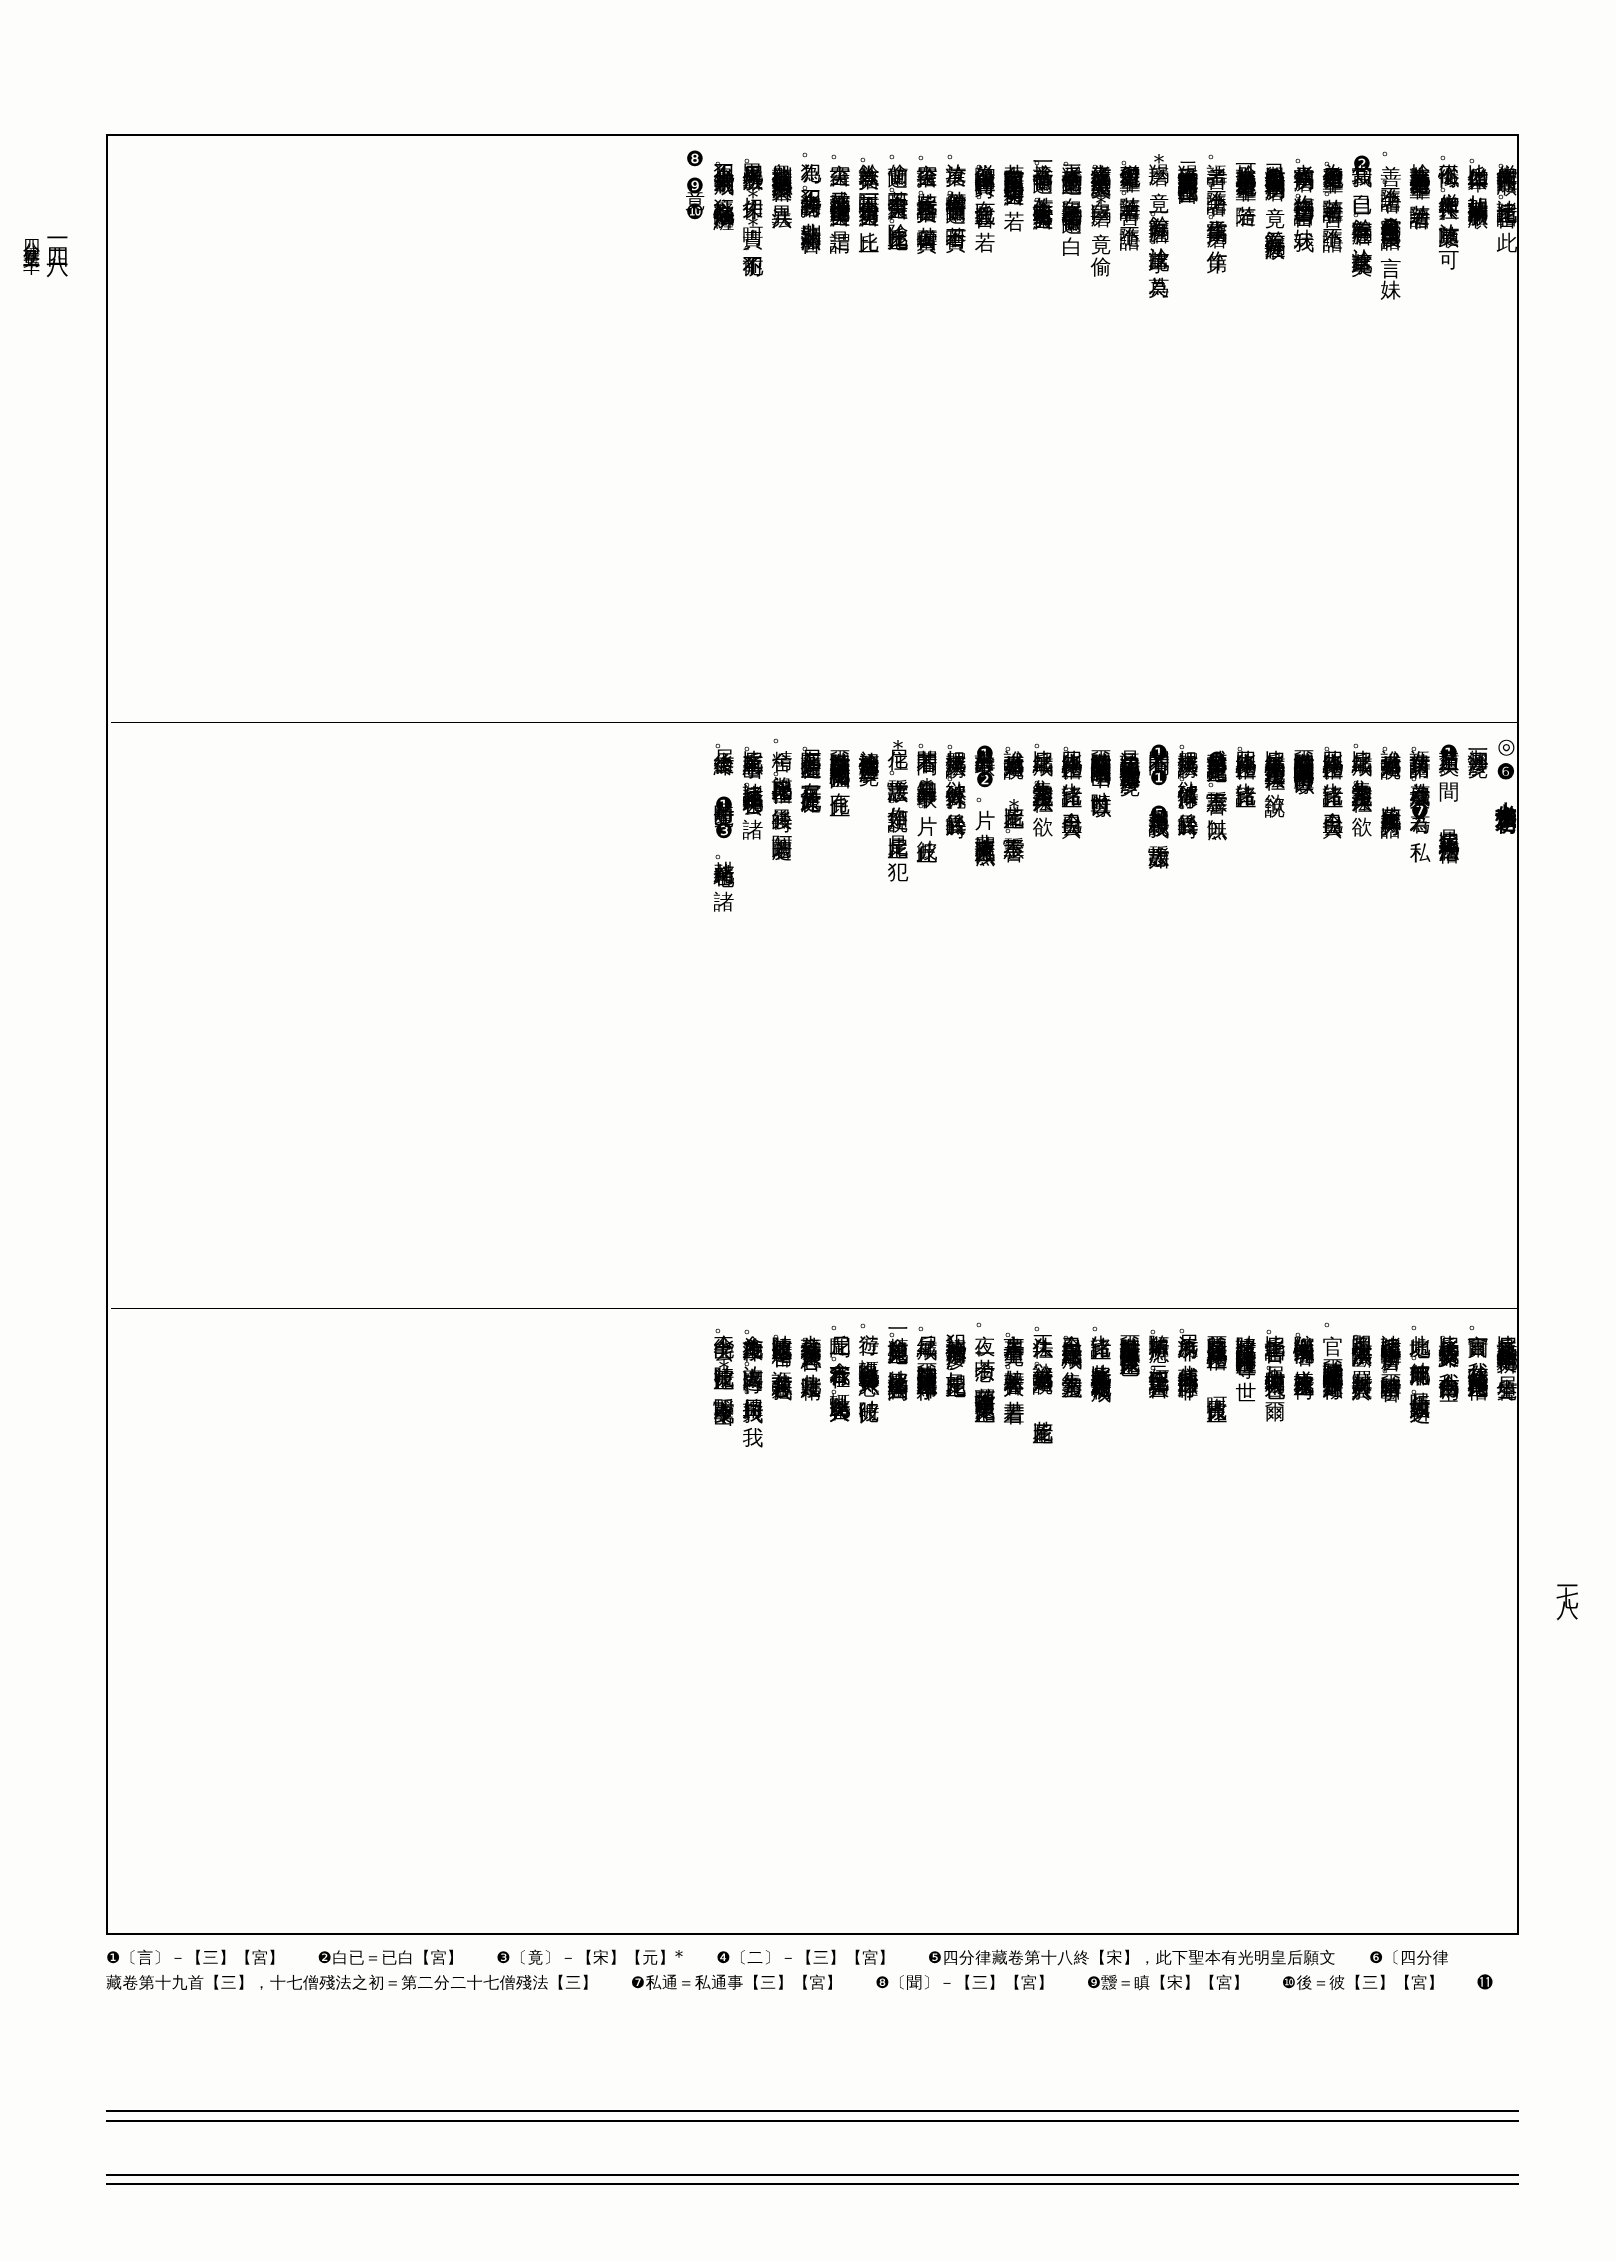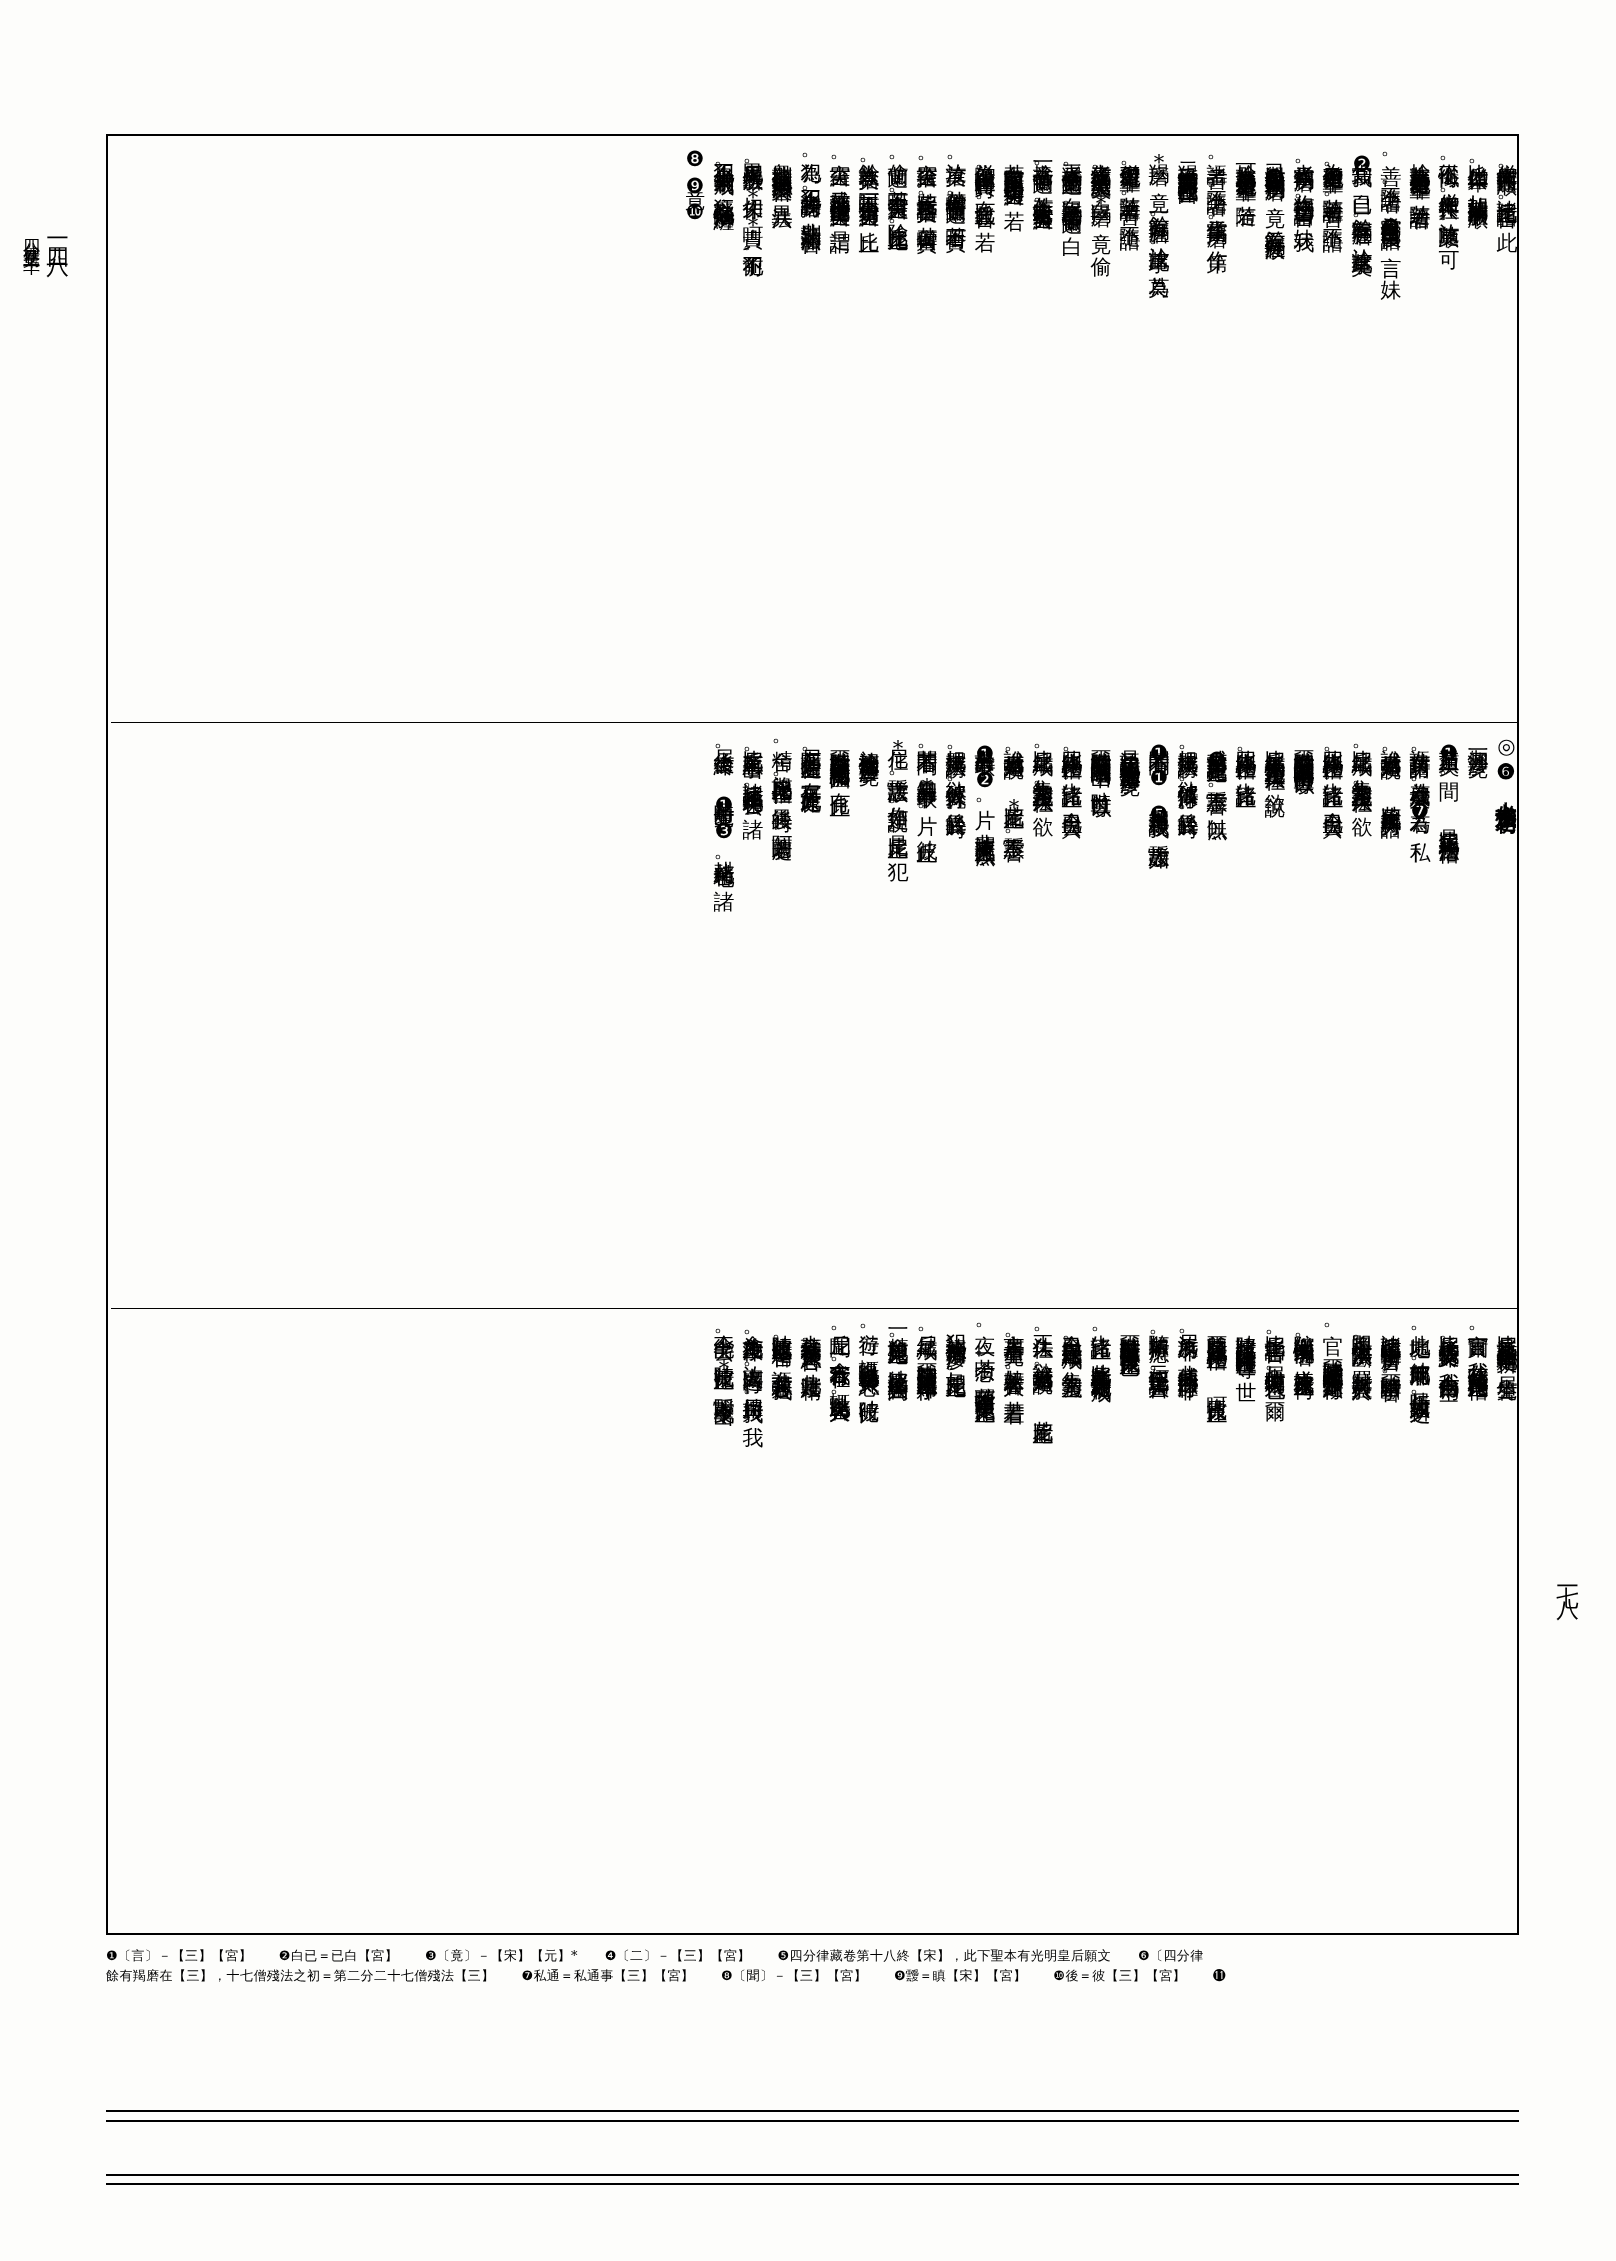--- a/index.html
+++ b/index.html
@@ -98,21 +98,21 @@
   .vline.head {
     font-weight: bold;
   }
 
   
   #footnotes {
     position: absolute;
     left: 106px;
     top: 1946px;
     width: 1413px;
-    font-size: 13px;
+    font-size: 16px;
     line-height: 1.55;
     letter-spacing: 0.4px;
     text-align: justify;
     font-family: "DejaVu Serif", "Liberation Serif", serif;
   }
   #footnotes .fn-row { display: block; }
 
   
   .rule {
     position: absolute;
@@ -232,21 +232,21 @@
       <div class="vline">去莫住我精舍彼女梵志言。此實是汝精</div>
       <div class="vline">時彼比丘尼即還精舍。語女梵志言避我</div>
       <div class="vline">舍施主為汝作。汝出人間遊行。持用與我。我</div>
       <div class="vline">今不能出去。時彼比丘尼*靉即牽曳令出</div>
     </div>
 
   </div>
 
   <div id="footnotes">
     <div class="fn-row">❶〔言〕－【三】【宮】　　❷白已＝已白【宮】　　❸〔竟〕－【宋】【元】*　　❹〔二〕－【三】【宮】　　❺四分律藏卷第十八終【宋】，此下聖本有光明皇后願文　　❻〔四分律</div>
-    <div class="fn-row">餘有羯磨在【三】，十七僧殘法之初＝第二分二十七僧殘法【三】　　❼私通＝私通事【三】【宮】　　❽〔聞〕－【三】【宮】　　❾靉＝瞋【宋】【宮】　　❿後＝彼【三】【宮】　　⓫</div>
+    <div class="fn-row">藏卷第十九首【三】，十七僧殘法之初＝第二分二十七僧殘法【三】　　❼私通＝私通事【三】【宮】　　❽〔聞〕－【三】【宮】　　❾靉＝瞋【宋】【宮】　　❿後＝彼【三】【宮】　　⓫</div>
   </div>
 
   <div class="rule r1"></div>
   <div class="rule r2"></div>
   <div class="rule r3"></div>
   <div class="rule r4"></div>
 
 </div>
 
 

